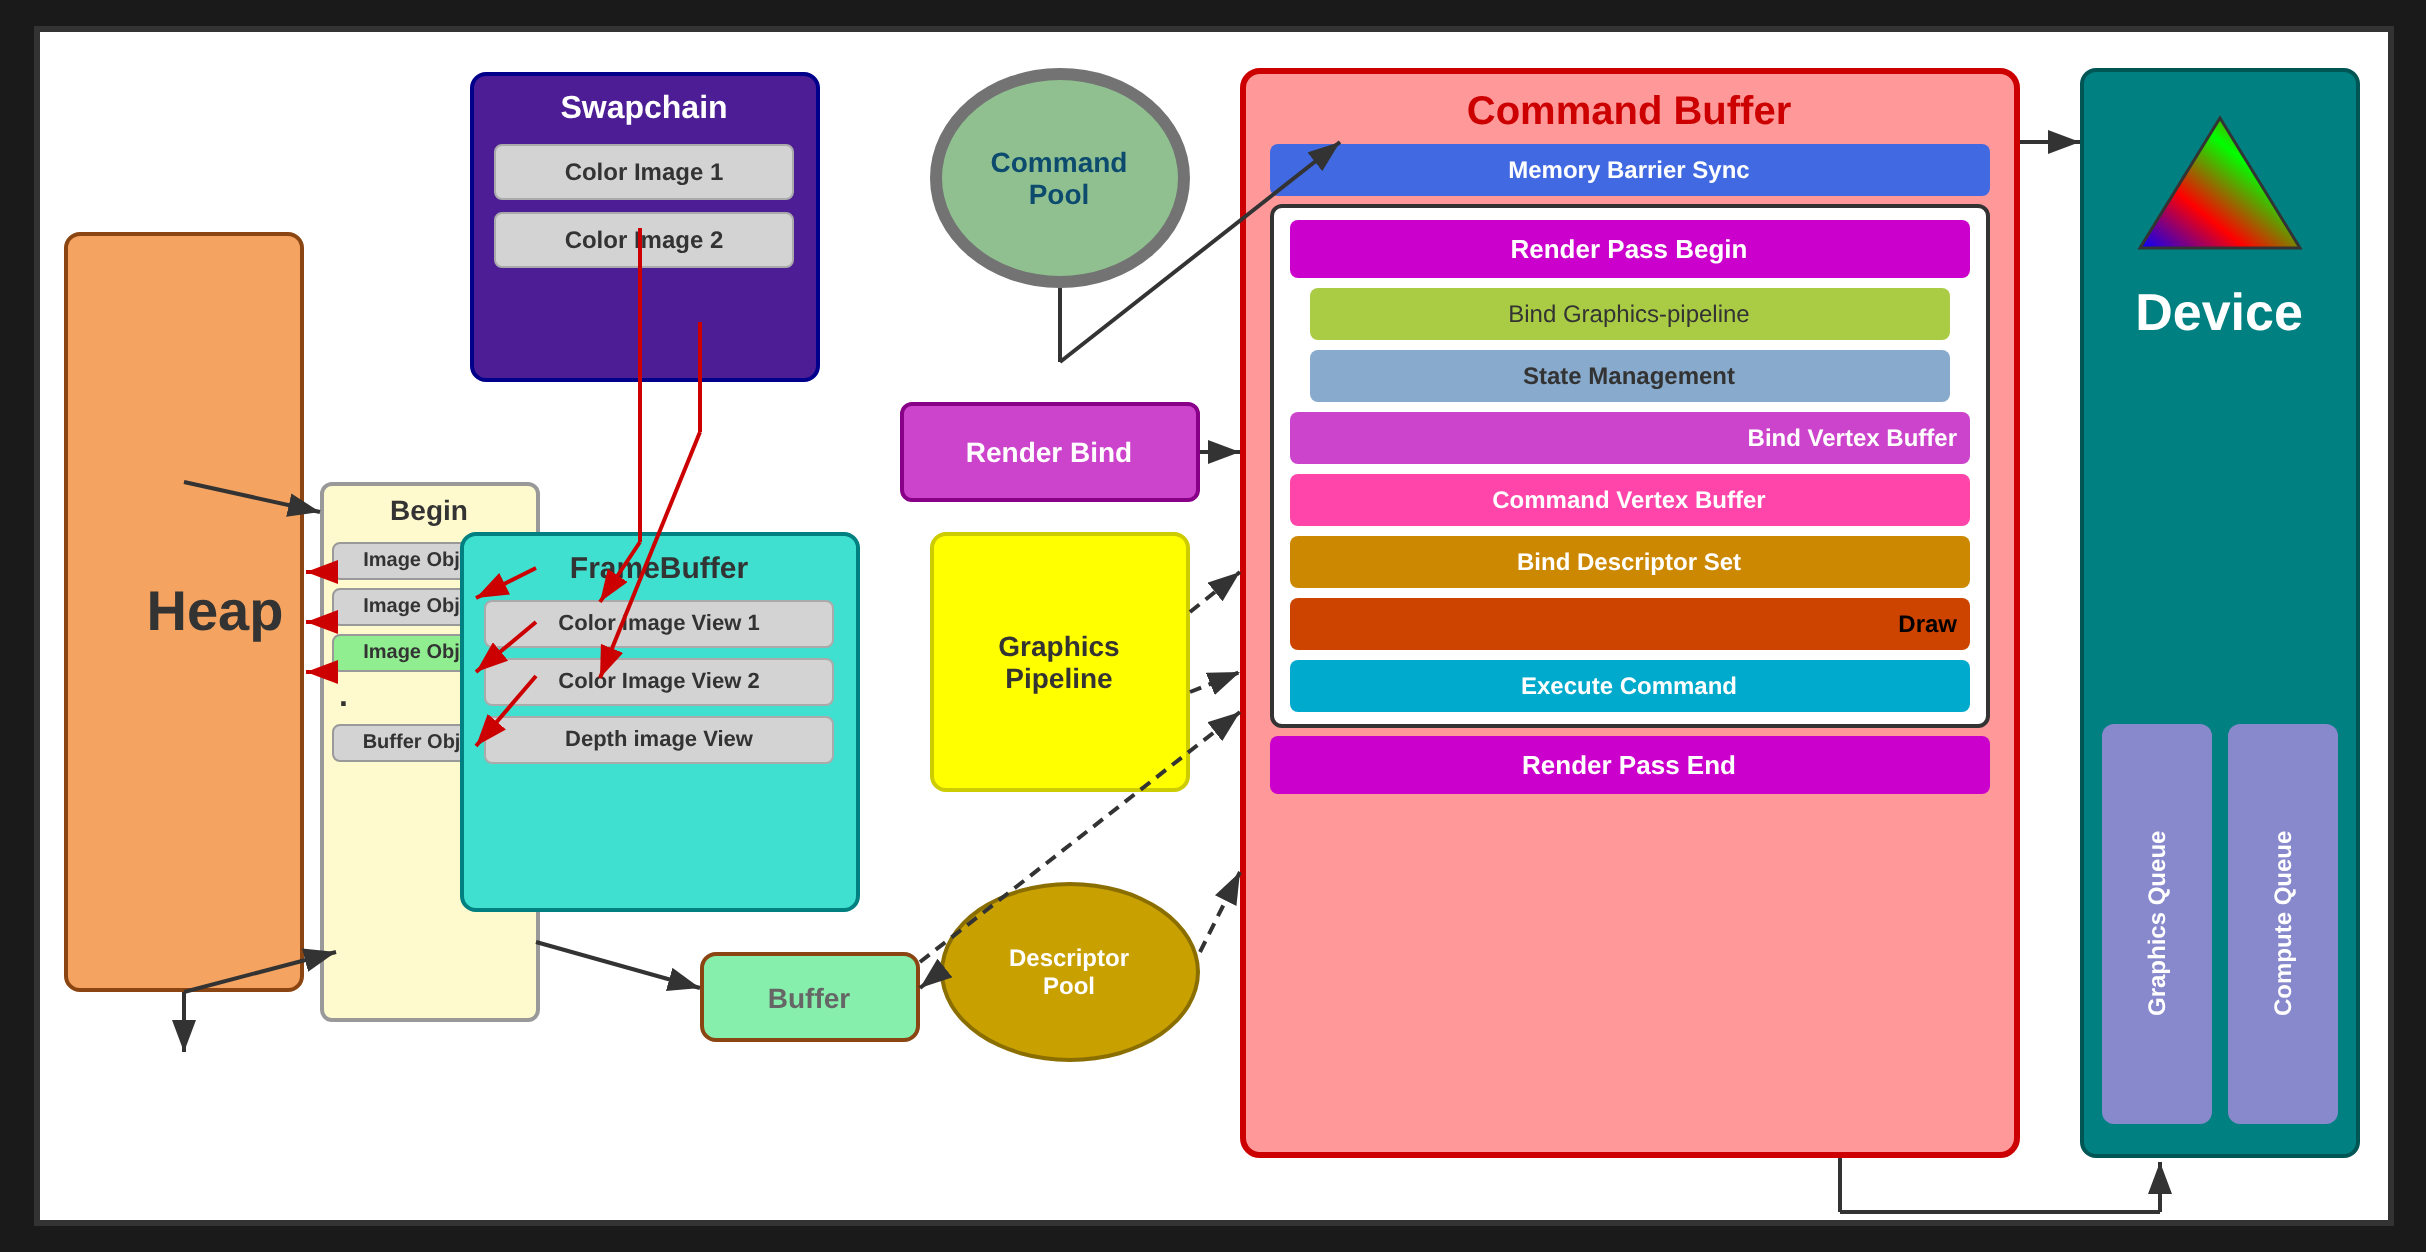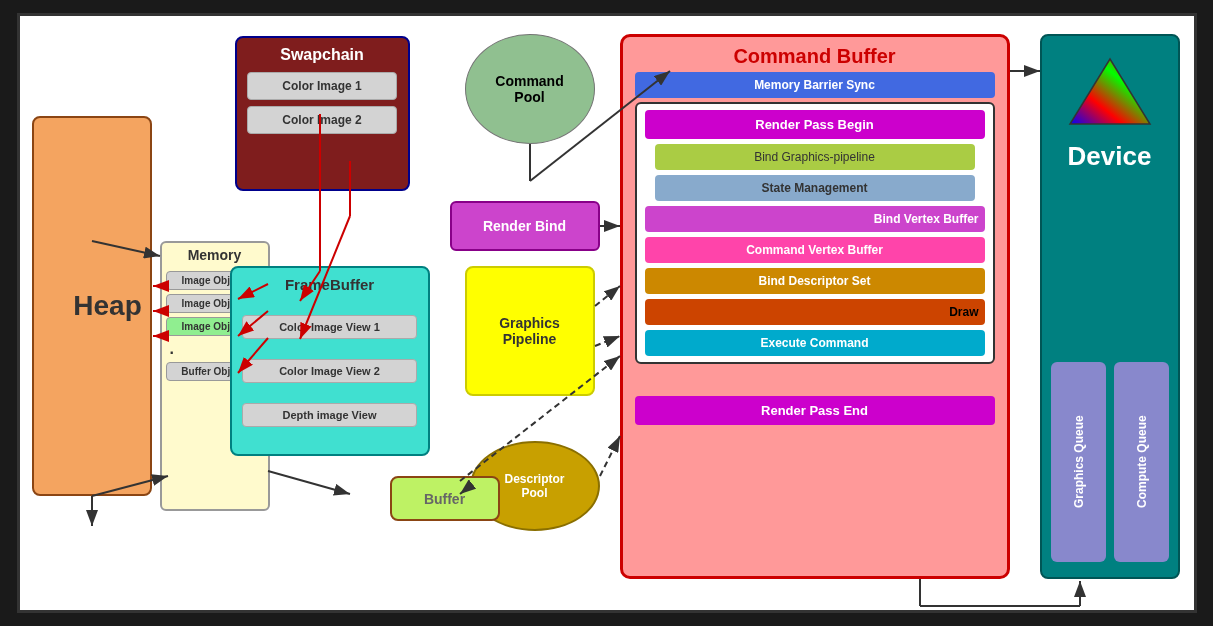--- a/index.html
+++ b/index.html
@@ -73,21 +73,21 @@
       border: 1px solid #999;
     }
     .img-obj-1 { background: #d3d3d3; }
     .img-obj-2 { background: #d3d3d3; }
     .img-obj-3 { background: #90ee90; }
     .buf-obj { background: #d3d3d3; }
     
     .swapchain {
       left: 215px; top: 20px;
       width: 175px; height: 155px;
-      background: #7f1d1d;
+      background: #4c1d95;
       border: 2px solid #00008b;
       border-radius: 8px;
       flex-direction: column;
       gap: 6px;
       padding: 8px;
       justify-content: flex-start;
     }
     .swapchain-title {
       font-size: 16px;
       font-weight: 900;
@@ -107,21 +107,21 @@
       border: 1px solid #aaa;
     }
     
     .framebuffer {
       left: 210px; top: 250px;
       width: 200px; height: 190px;
       background: #40e0d0;
       border: 2px solid #008080;
       border-radius: 8px;
       flex-direction: column;
-      gap: 20px;
+      gap: 5px;
       padding: 8px;
       justify-content: flex-start;
     }
     .framebuffer-title {
       font-size: 15px;
       font-weight: 900;
       color: #333;
       text-align: center;
       margin-bottom: 2px;
     }
@@ -134,25 +134,25 @@
       font-weight: bold;
       color: #333;
       text-align: center;
       border: 1px solid #aaa;
     }
     
     .command-pool {
       left: 445px; top: 18px;
       width: 130px; height: 110px;
       background: #90c090;
-      border: 1px solid #737373;
+      border: 6px solid #737373;
       border-radius: 50%;
       font-size: 14px;
       font-weight: 900;
-      color: #000000;
+      color: #0c4a6e;
       text-align: center;
       display: flex;
       align-items: center;
       justify-content: center;
     }
     
     .render-pass {
       left: 430px; top: 185px;
       width: 150px; height: 50px;
       background: #cc44cc;
@@ -185,27 +185,26 @@
       color: white;
       text-align: center;
       display: flex;
       align-items: center;
       justify-content: center;
     }
     
     .buffer {
       left: 330px; top: 460px;
       width: 110px; height: 45px;
-      background: #bef264;
+      background: #86efac;
       border: 2px solid #8B4513;
       border-radius: 8px;
       font-size: 14px;
       font-weight: 900;
       color: #666;
-      margin-left: 40px;
     }
     
     .command-buffer {
       left: 600px; top: 18px;
       width: 390px; height: 545px;
       background: #ff9999;
       border: 3px solid #cc0000;
       border-radius: 10px;
       flex-direction: column;
       padding: 8px;
@@ -321,21 +320,20 @@
     }
     .cb-render-pass-end {
       width: 360px;
       padding: 7px;
       background: #cc00cc;
       border-radius: 4px;
       font-size: 13px;
       font-weight: 900;
       color: white;
       text-align: center;
-      margin-top: 28px;
     }
     
     .device {
       left: 1020px; top: 18px;
       width: 140px; height: 545px;
       background: #008080;
       border: 2px solid #005555;
       border-radius: 8px;
       font-size: 22px;
       font-weight: 900;
@@ -378,21 +376,21 @@
 </head>
 <body>
 
 <div class="diagram-container">
 
   <div class="box heap">
     <span>Heap</span>
   </div>
 
   <div class="box memory">
-    <div class="memory-title">Memory</div>
+    <div class="memory-title">Begin</div>
     <div class="memory-item img-obj-1">Image Object</div>
     <div class="memory-item img-obj-2">Image Object</div>
     <div class="memory-item img-obj-3">Image Object</div>
     <div style="font-size:16px; color:#333; font-weight:bold; padding-left:4px;">.</div>
     <div class="memory-item buf-obj">Buffer Object</div>
   </div>
 
   <div class="box swapchain">
     <div class="swapchain-title">Swapchain</div>
     <div class="swapchain-item">Color Image 1</div>

